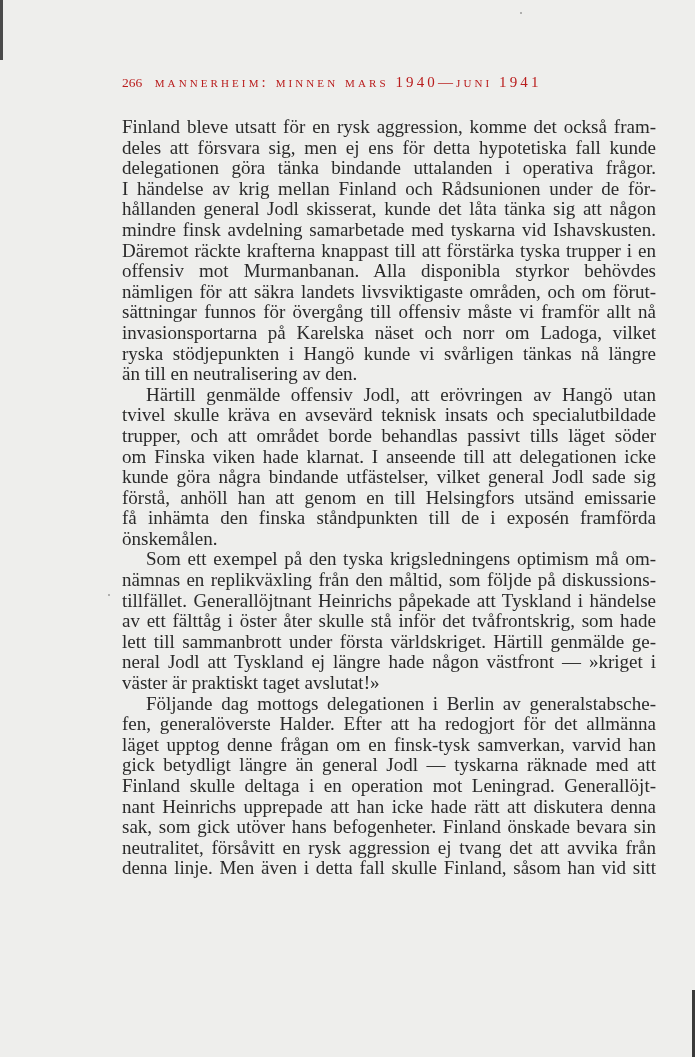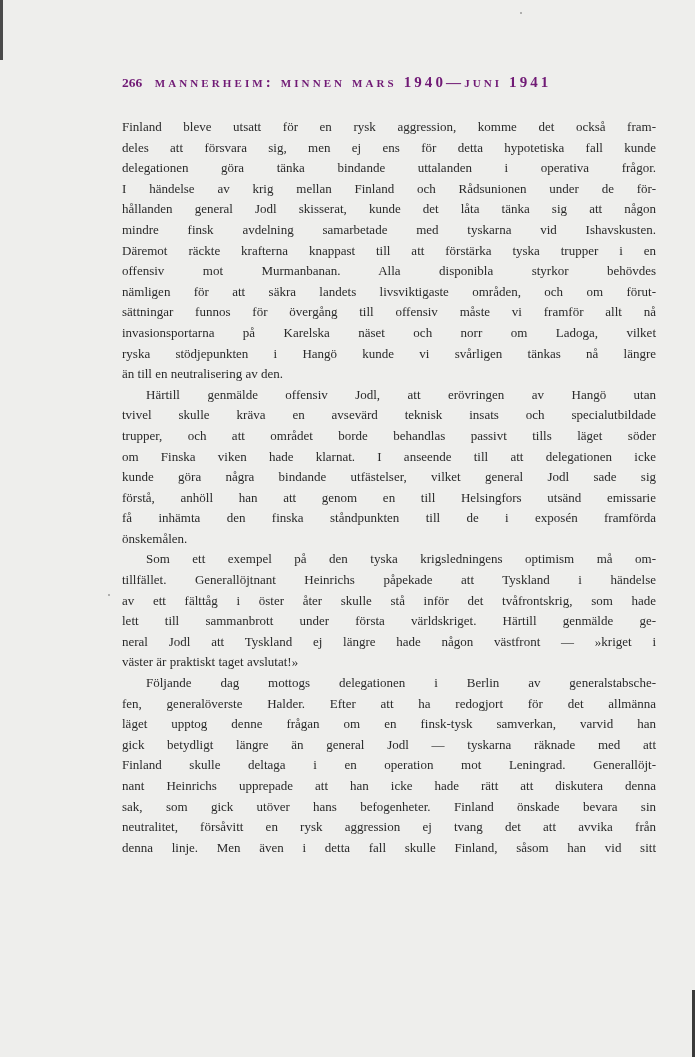--- a/index.html
+++ b/index.html
@@ -36,40 +36,39 @@
     .page {
       position: absolute;
       left: 122px;
       top: 71px;
       width: 534px;
     }
     .running-head {
       font-size: 13.5px;
       letter-spacing: 3.1px;
       white-space: nowrap;
-      color: #701a75;
+      color: #b91c1c;
       height: 22px;
       line-height: 22px;
-      font-weight: bold;
     }
     .running-head .folio {
       letter-spacing: 0;
       margin-right: 6px;
     }
     .running-head .title {
       font-variant: small-caps;
       text-transform: lowercase;
       font-size: 15px;
     }
     .body-text {
       margin-top: 24px;
     }
     .line {
       display: block;
-      font-size: 13px;
+      font-size: 19px;
       line-height: 20.6px;
       height: 20.6px;
       white-space: nowrap;
       text-align: justify;
       text-align-last: justify;
     }
     .line.last {
       text-align-last: left;
     }
     .line.indent {
@@ -111,20 +110,21 @@
         <span class="line">tvivel skulle kräva en avsevärd teknisk insats och specialutbildade</span>
         <span class="line">trupper, och att området borde behandlas passivt tills läget söder</span>
         <span class="line">om Finska viken hade klarnat. I anseende till att delegationen icke</span>
         <span class="line">kunde göra några bindande utfästelser, vilket general Jodl sade sig</span>
         <span class="line">förstå, anhöll han att genom en till Helsingfors utsänd emissarie</span>
         <span class="line">få inhämta den finska ståndpunkten till de i exposén framförda</span>
         <span class="line last">önskemålen.</span>
       </div>
       <div class="paragraph">
         <span class="line indent">Som ett exempel på den tyska krigsledningens optimism må om-</span>
+        <span class="line">nämnas en replikväxling från den måltid, som följde på diskussions-</span>
         <span class="line">tillfället. Generallöjtnant Heinrichs påpekade att Tyskland i händelse</span>
         <span class="line">av ett fälttåg i öster åter skulle stå inför det tvåfrontskrig, som hade</span>
         <span class="line">lett till sammanbrott under första världskriget. Härtill genmälde ge-</span>
         <span class="line">neral Jodl att Tyskland ej längre hade någon västfront — »kriget i</span>
         <span class="line last">väster är praktiskt taget avslutat!»</span>
       </div>
       <div class="paragraph">
         <span class="line indent">Följande dag mottogs delegationen i Berlin av generalstabsche-</span>
         <span class="line">fen, generalöverste Halder. Efter att ha redogjort för det allmänna</span>
         <span class="line">läget upptog denne frågan om en finsk-tysk samverkan, varvid han</span>

